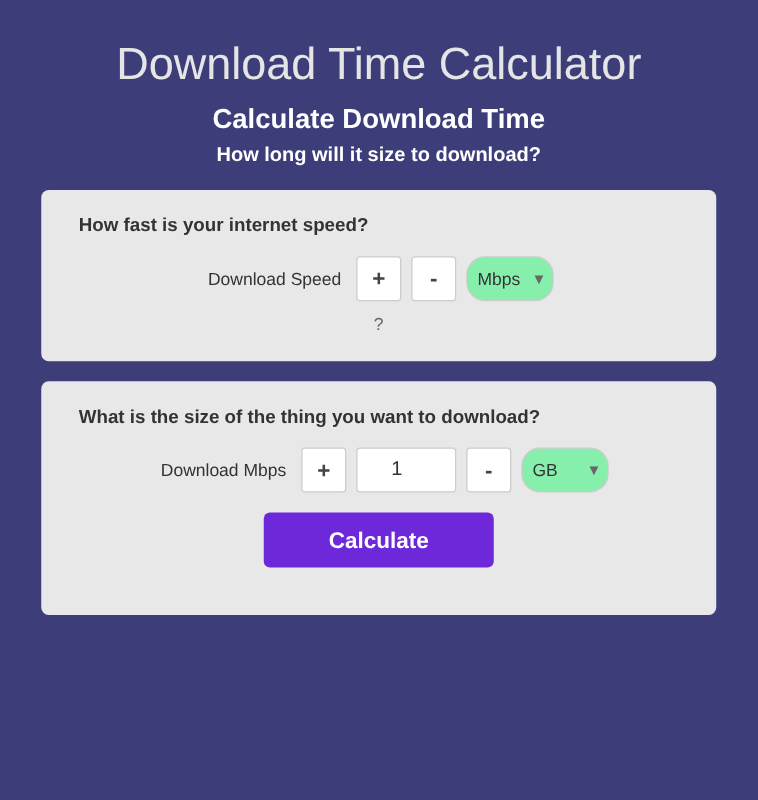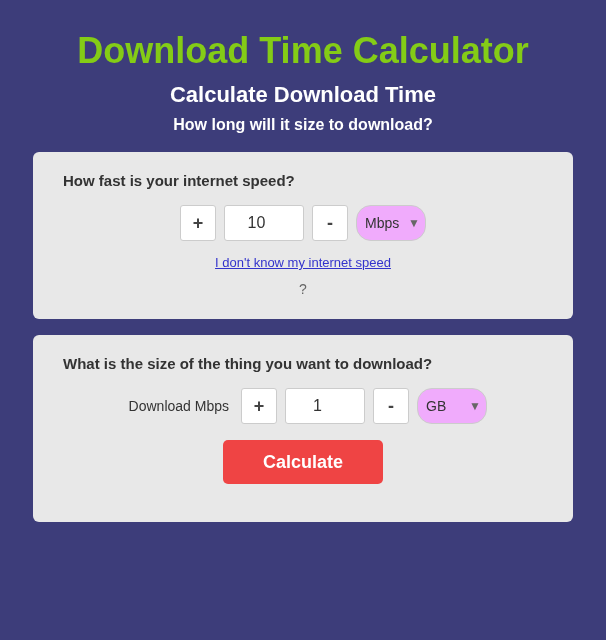--- a/index.html
+++ b/index.html
@@ -7,23 +7,23 @@
       background-color: #3d3d7a;
       font-family: Arial, sans-serif;
       display: flex;
       flex-direction: column;
       align-items: center;
       padding: 20px 20px 30px;
       min-height: 640px;
       width: 606px;
     }
     .main-title {
-      color: #84cc16;
+      color: #e5e5e5;
       font-size: 36px;
-      font-weight: bold;
+      font-weight: normal;
       text-align: center;
       margin-top: 10px;
       margin-bottom: 10px;
     }
     .sub-title {
       color: #ffffff;
       font-size: 22px;
       font-weight: bold;
       text-align: left;
       margin-bottom: 8px;
@@ -90,21 +90,21 @@
       display: flex;
       align-items: center;
       position: relative;
     }
     .unit-select {
       height: 36px;
       border: 1px solid #ccc;
       border-radius: 15px;
       padding: 0 22px 0 8px;
       font-size: 14px;
-      background: #f0abfc;
+      background: #86efac;
       color: #333;
       appearance: none;
       cursor: pointer;
       min-width: 70px;
     }
     .select-arrow {
       position: absolute;
       right: 6px;
       pointer-events: none;
       color: #666;
@@ -121,56 +121,53 @@
       cursor: pointer;
     }
     .help-text {
       text-align: center;
       color: #666;
       font-size: 14px;
       margin-top: 10px;
     }
     .calculate-btn {
       display: block;
-      width: 160px;
+      width: 184px;
       height: 44px;
-      background-color: #ef4444;
+      background-color: #6d28d9;
       color: #fff;
       font-size: 18px;
       font-weight: bold;
       border: none;
       border-radius: 5px;
       cursor: pointer;
       margin: 6px auto 16px;
     }
   </style>
 </head>
 <body>
 
 <h1 class="main-title">Download Time Calculator</h1>
 <h2 class="sub-title">Calculate Download Time</h2>
 <p class="question">How long will it size to download?</p>
 
 <div class="card">
   <div class="card-title">How fast is your internet speed?</div>
   <div class="input-row">
+    <span class="input-label">Download Speed</span>
     <button class="btn-plus">+</button>
-    <input class="number-input" type="number" value="10" style="">
     <button class="btn-minus">-</button>
     <div class="unit-select-wrapper">
       <select class="unit-select">
         <option>Mbps</option>
         <option>Kbps</option>
         <option>Gbps</option>
       </select>
       <span class="select-arrow">▼</span>
     </div>
-  </div>
-  <div class="link-row">
-    <a class="internet-speed-link" href="#">I don't know my internet speed</a>
   </div>
   <div class="help-text">?</div>
 </div>
 
 <div class="card">
   <div class="card-title">What is the size of the thing you want to download?</div>
   <div class="input-row">
     <span class="input-label">Download Mbps</span>
     <button class="btn-plus">+</button>
     <input class="number-input" type="number" value="1" style="">

